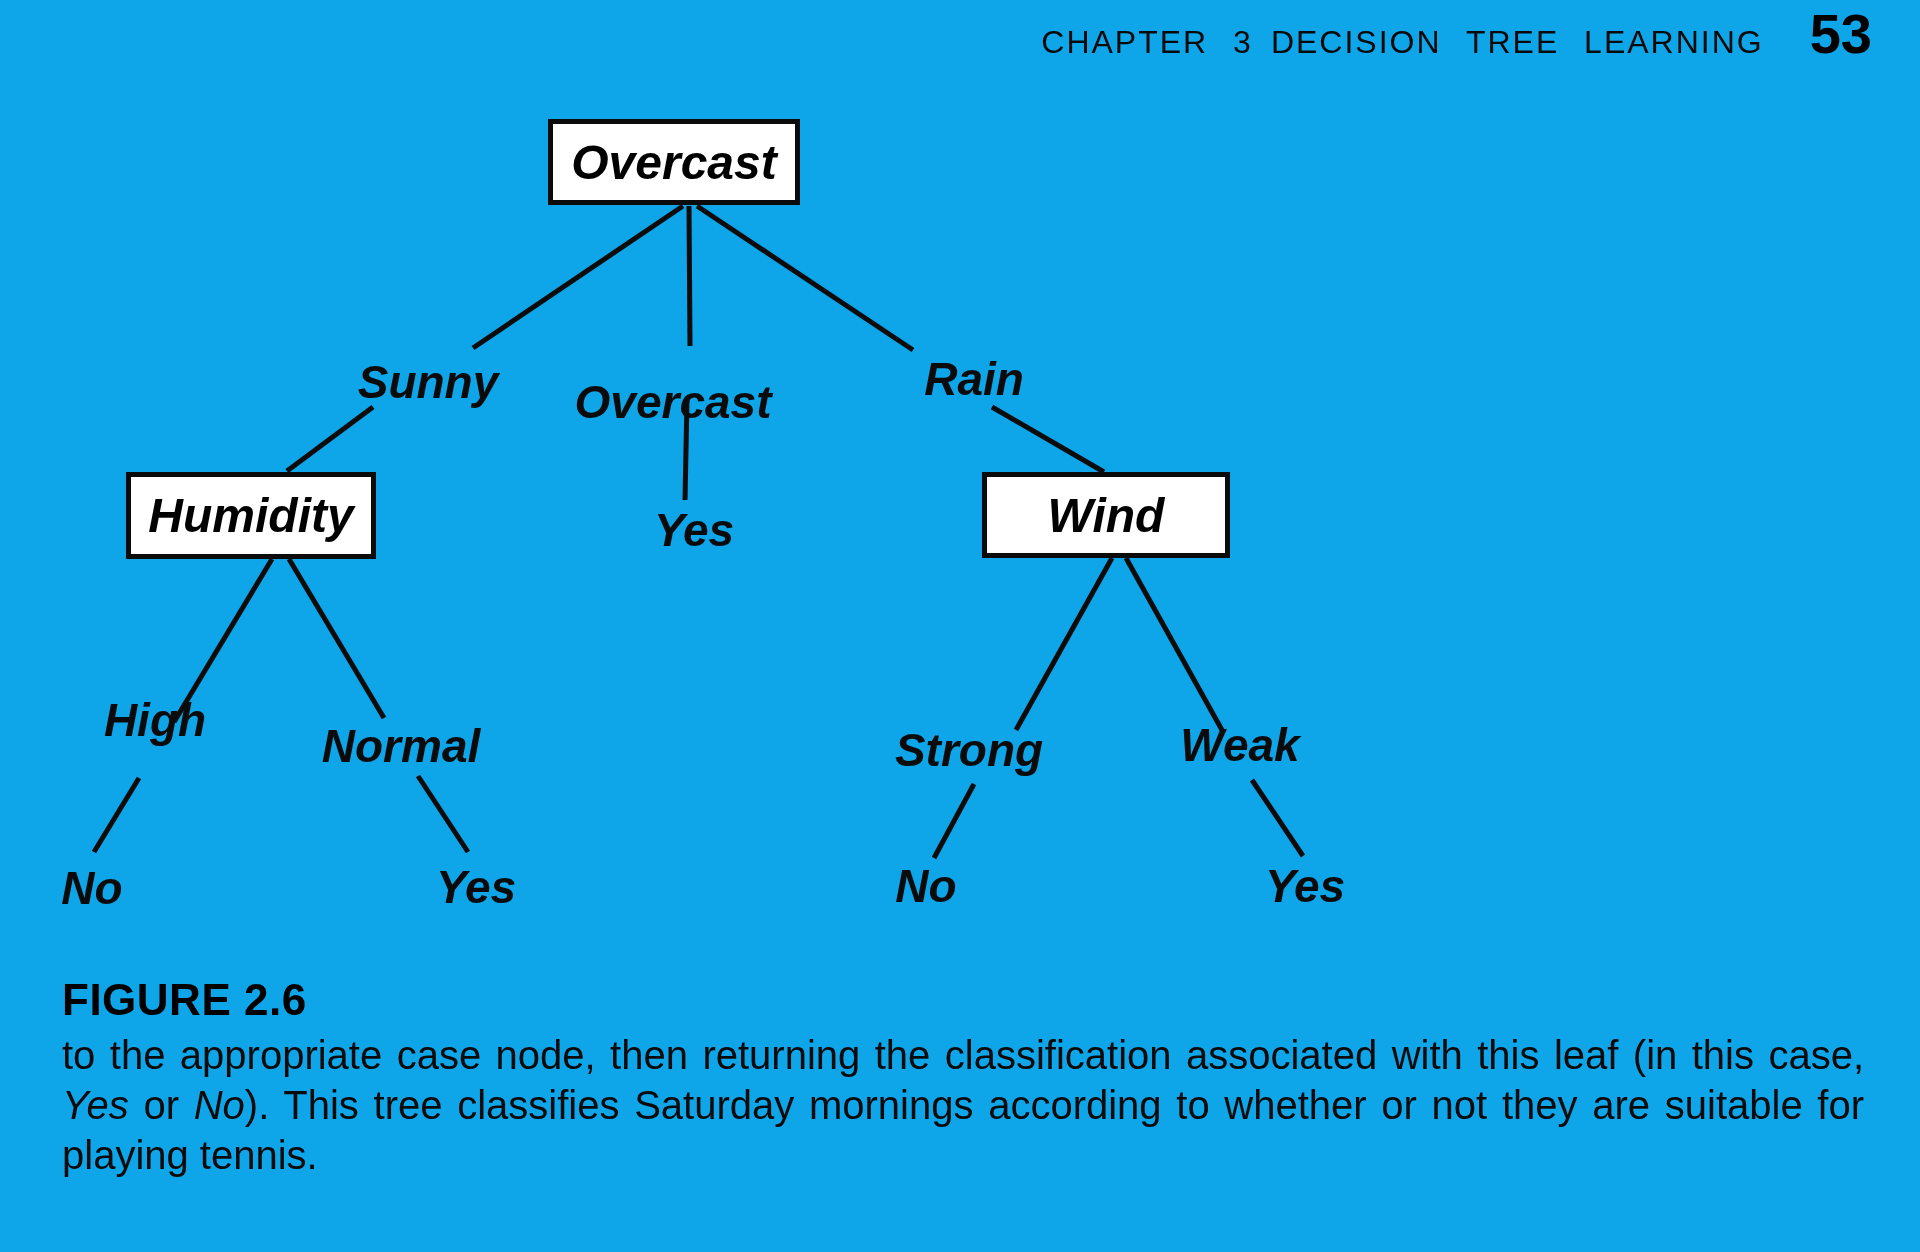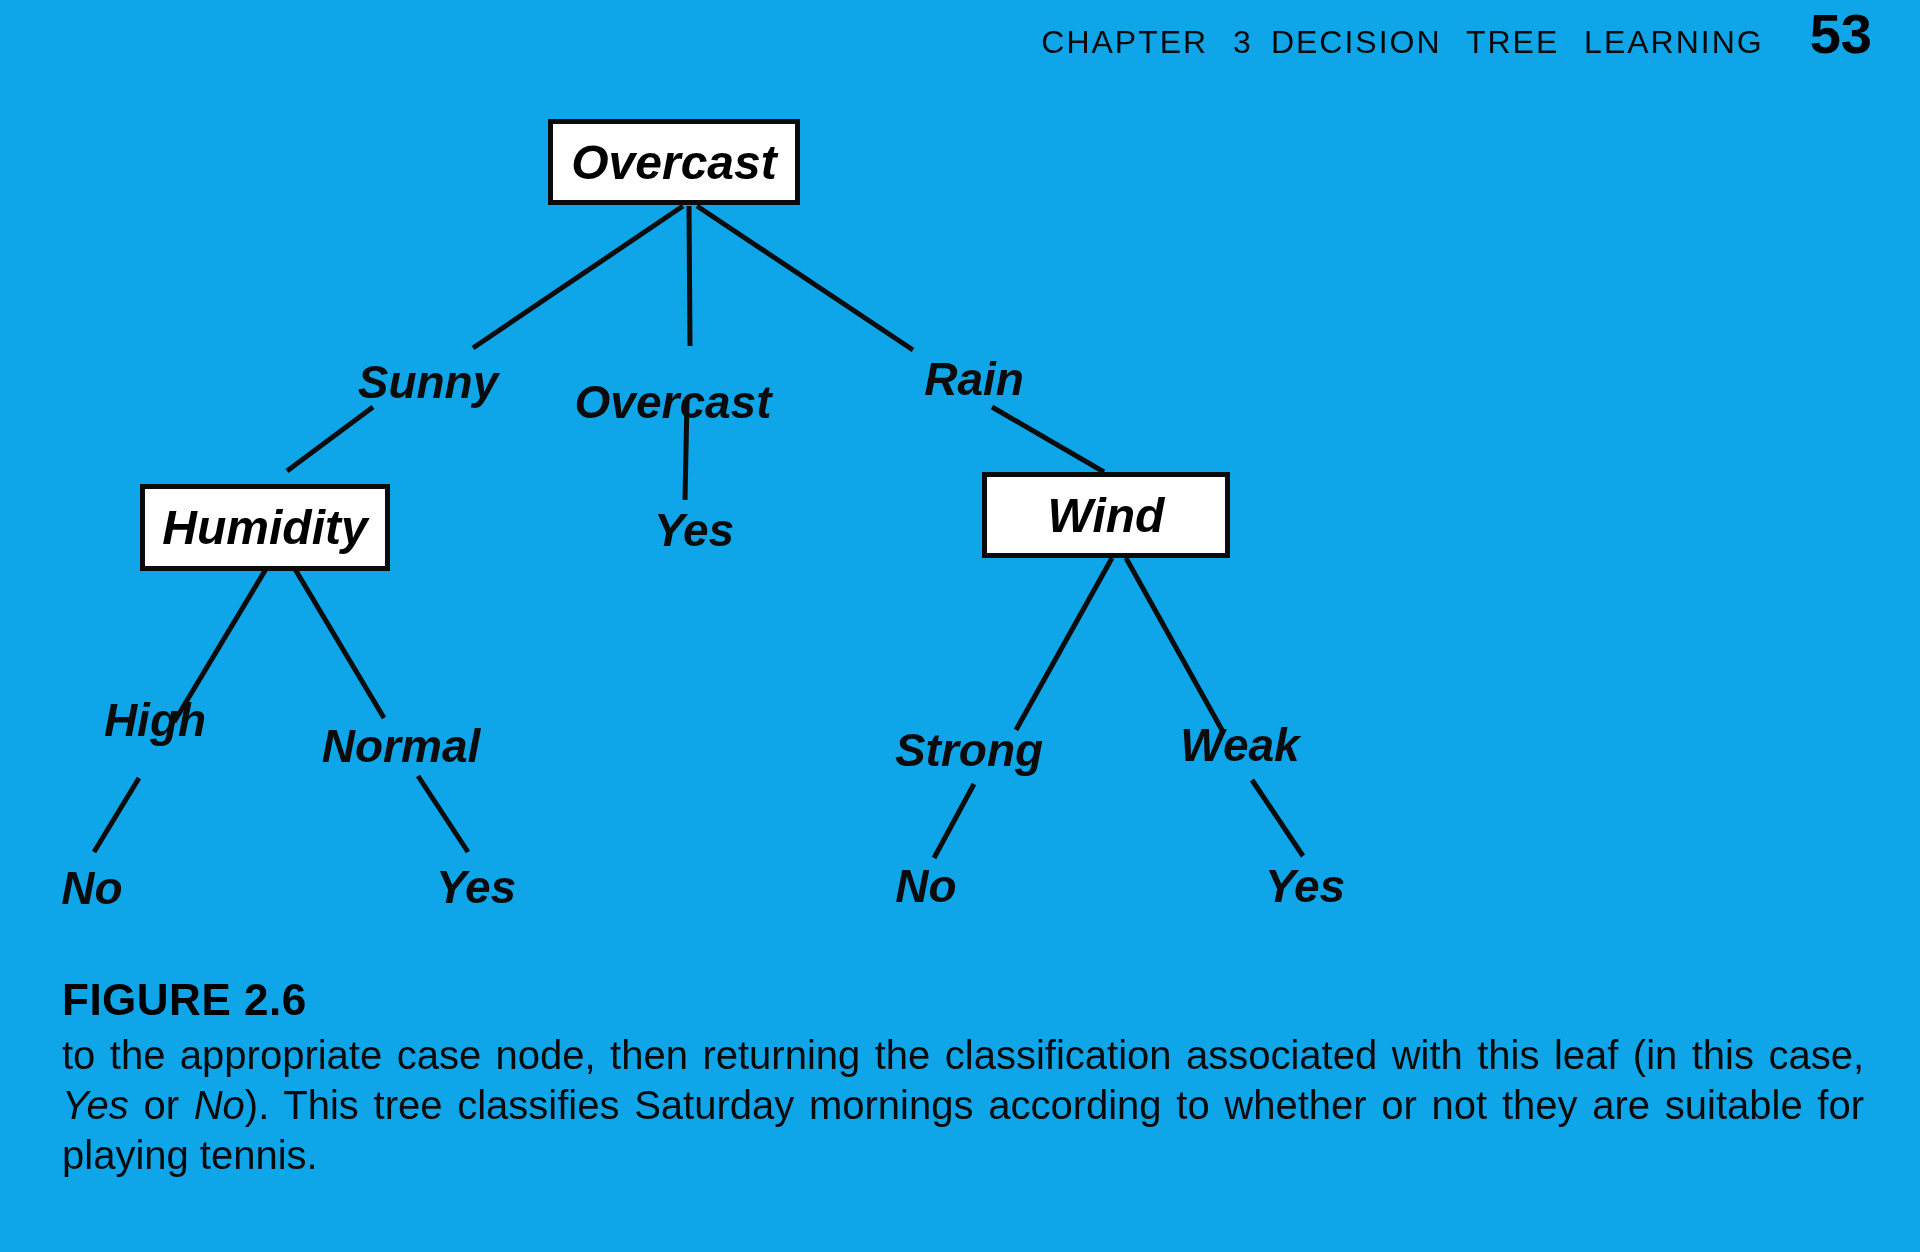--- a/index.html
+++ b/index.html
@@ -64,21 +64,21 @@
       <line x1="418" y1="776" x2="468" y2="852"></line>
       <line x1="1112" y1="558" x2="1016" y2="730"></line>
       <line x1="1126" y1="558" x2="1222" y2="730"></line>
       <line x1="974" y1="784" x2="934" y2="858"></line>
       <line x1="1252" y1="780" x2="1303" y2="856"></line>
     </svg>
 
     <div class="node" style="left:548px;top:119px;width:252px;height:86px;">
       <span>Overcast</span>
     </div>
-    <div class="node" style="left:140px;top:472px;width:250px;height:87px;margin-top:12px;">
+    <div class="node" style="left:126px;top:472px;width:250px;height:87px;">
       <span>Humidity</span>
     </div>
     <div class="node" style="left:982px;top:472px;width:248px;height:86px;">
       <span>Wind</span>
     </div>
 
     <span class="lbl" style="left:428px;top:382px;">Sunny</span>
     <span class="lbl" style="left:673px;top:402px;">Overcast</span>
     <span class="lbl" style="left:974px;top:379px;">Rain</span>
     <span class="lbl" style="left:155px;top:720px;">High</span>

